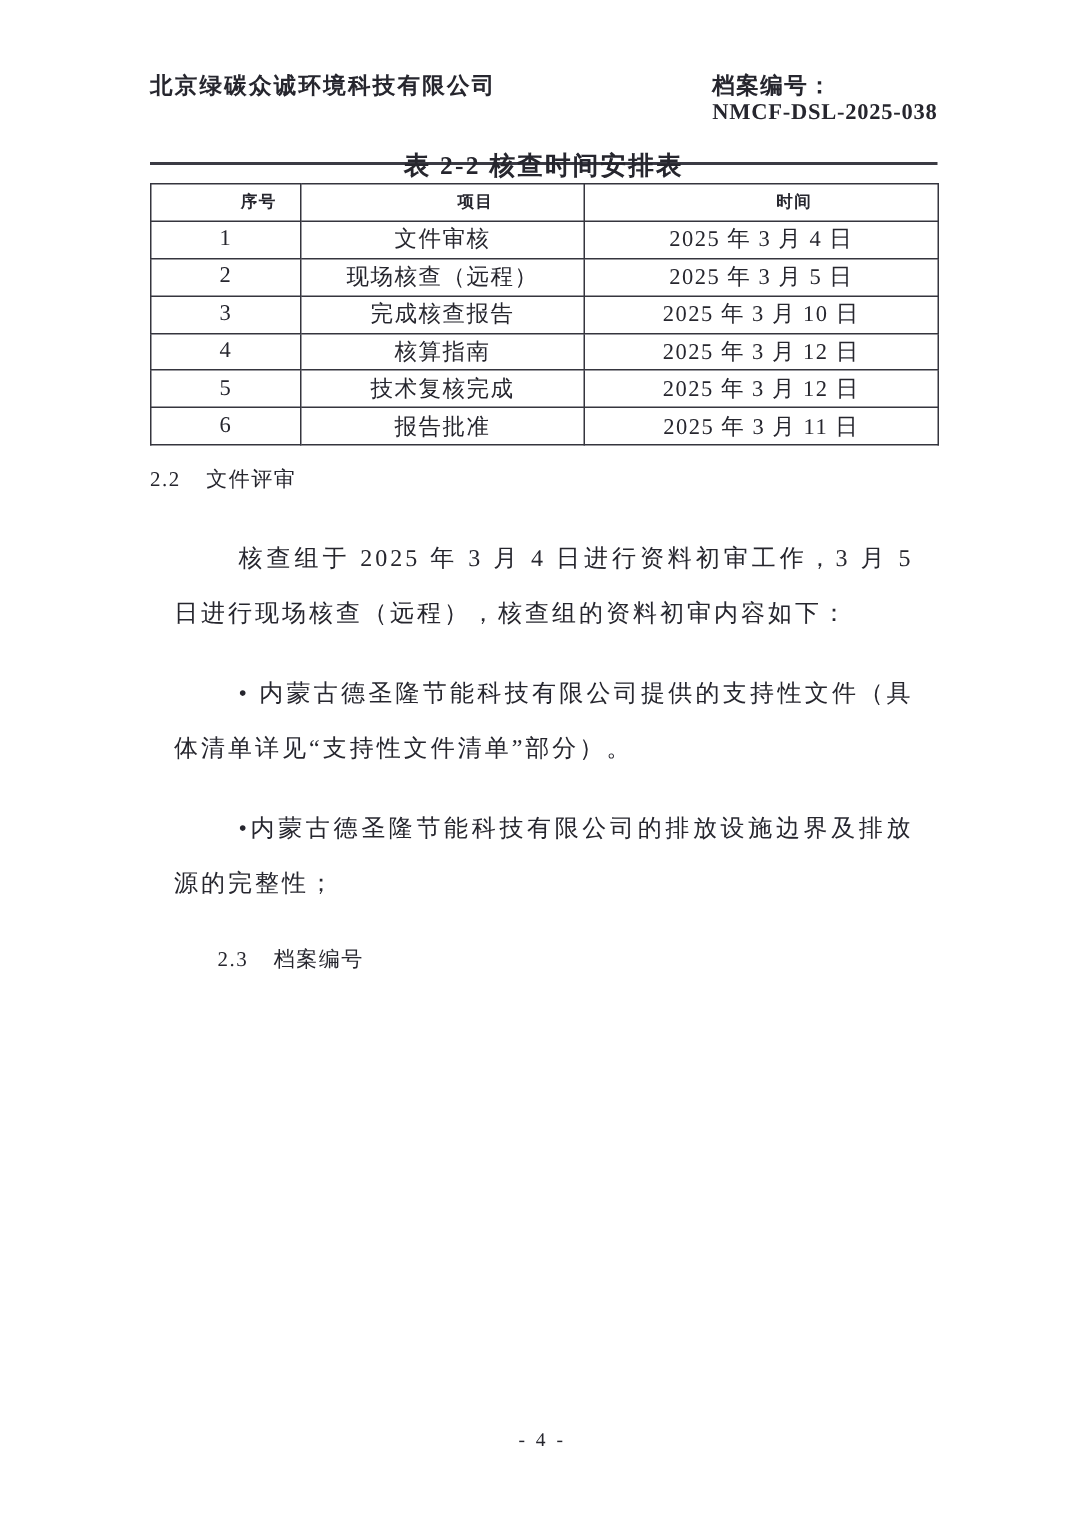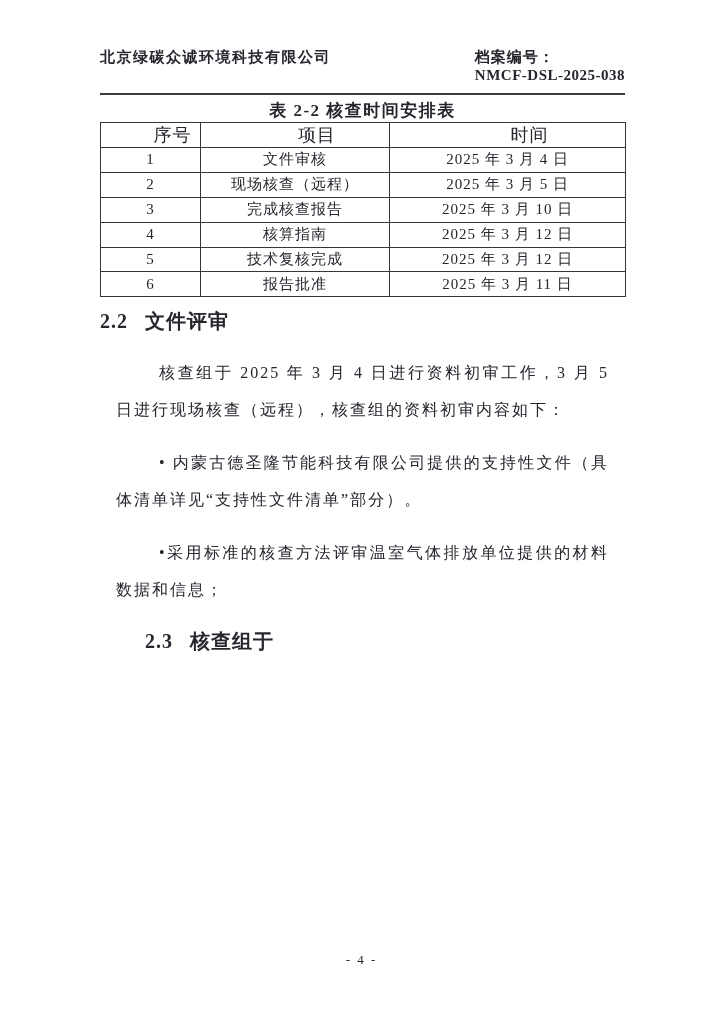--- a/index.html
+++ b/index.html
@@ -9,21 +9,21 @@
     background:#ffffff;
     overflow:hidden;
     font-family:"Liberation Serif","DejaVu Serif",serif;
     color:#26262e;
   }
   
   .header {
     position:absolute; left:100px; top:48px; width:525px;
     display:flex; justify-content:space-between; align-items:baseline;
     border-bottom:2px solid #3b3b44;
-    padding-bottom:9px;
+    padding-bottom:24px;
     font-size:15px; font-weight:bold;
   }
   .header .company { letter-spacing:1.5px; }
   .header .archive { display:flex; align-items:baseline;flex-direction:column; }
   .header .archive-label { letter-spacing:1px; margin-right:10px; }
   .header .archive-no { letter-spacing:0.5px; }
   
   .content { position:absolute; left:100px; top:92px; width:525px; }
   .table-title {
     text-align:center; font-weight:bold; font-size:17px;
@@ -34,24 +34,24 @@
   }
   table.schedule col.c1 { width:100px; }
   table.schedule col.c2 { width:189px; }
   table.schedule col.c3 { width:236px; }
   table.schedule th, table.schedule td {
     border:1.4px solid #35353e;
     height:23.9px; padding:0;
     text-align:center; vertical-align:middle;
     font-size:15px; letter-spacing:1px; font-weight:normal;
   }
-  table.schedule th { font-weight:normal; font-size:18px;padding-left:44px; }
+  table.schedule th { font-weight:bold; font-size:11px;padding-left:44px; }
   
   .h2 {
-    font-size:20px; font-weight:bold; line-height:34px;
+    font-size:14px; font-weight:normal; line-height:34px;
     margin:7px 0 0 0; letter-spacing:1px;
   }
   .h2 .sec-num { margin-right:17px; }
   .h2.indented { padding-left:45px; }
   .para {
     font-size:16px; line-height:37px; letter-spacing:2px;
     text-align:justify; text-indent:43px; margin:16px;
   }
   
   .footer {
@@ -122,24 +122,24 @@
         </tr>
       </tbody>
     </table>
 
     <div class="h2">
       <span class="sec-num">2.2</span><span>文件评审</span>
     </div>
 
     <p class="para">核查组于 2025 年 3 月 4 日进行资料初审工作，3 月 5 日进行现场核查（远程），核查组的资料初审内容如下：</p>
     <p class="para">• 内蒙古德圣隆节能科技有限公司提供的支持性文件（具体清单详见“支持性文件清单”部分）。</p>
-    <p class="para">•采用标准的核查方法评审温室气体排放单位提供的材料数据和信息；</p>
+    <p class="para">•内蒙古德圣隆节能科技有限公司的排放设施边界及排放源的完整性；</p>
 
     <div class="h2 indented">
-      <span class="sec-num">2.3</span><span>核查组于</span>
+      <span class="sec-num">2.3</span><span>档案编号</span>
     </div>
 
 
   </div>
 
   <div class="footer">- 4 -</div>
 
 </div>
 
 </body></html>

